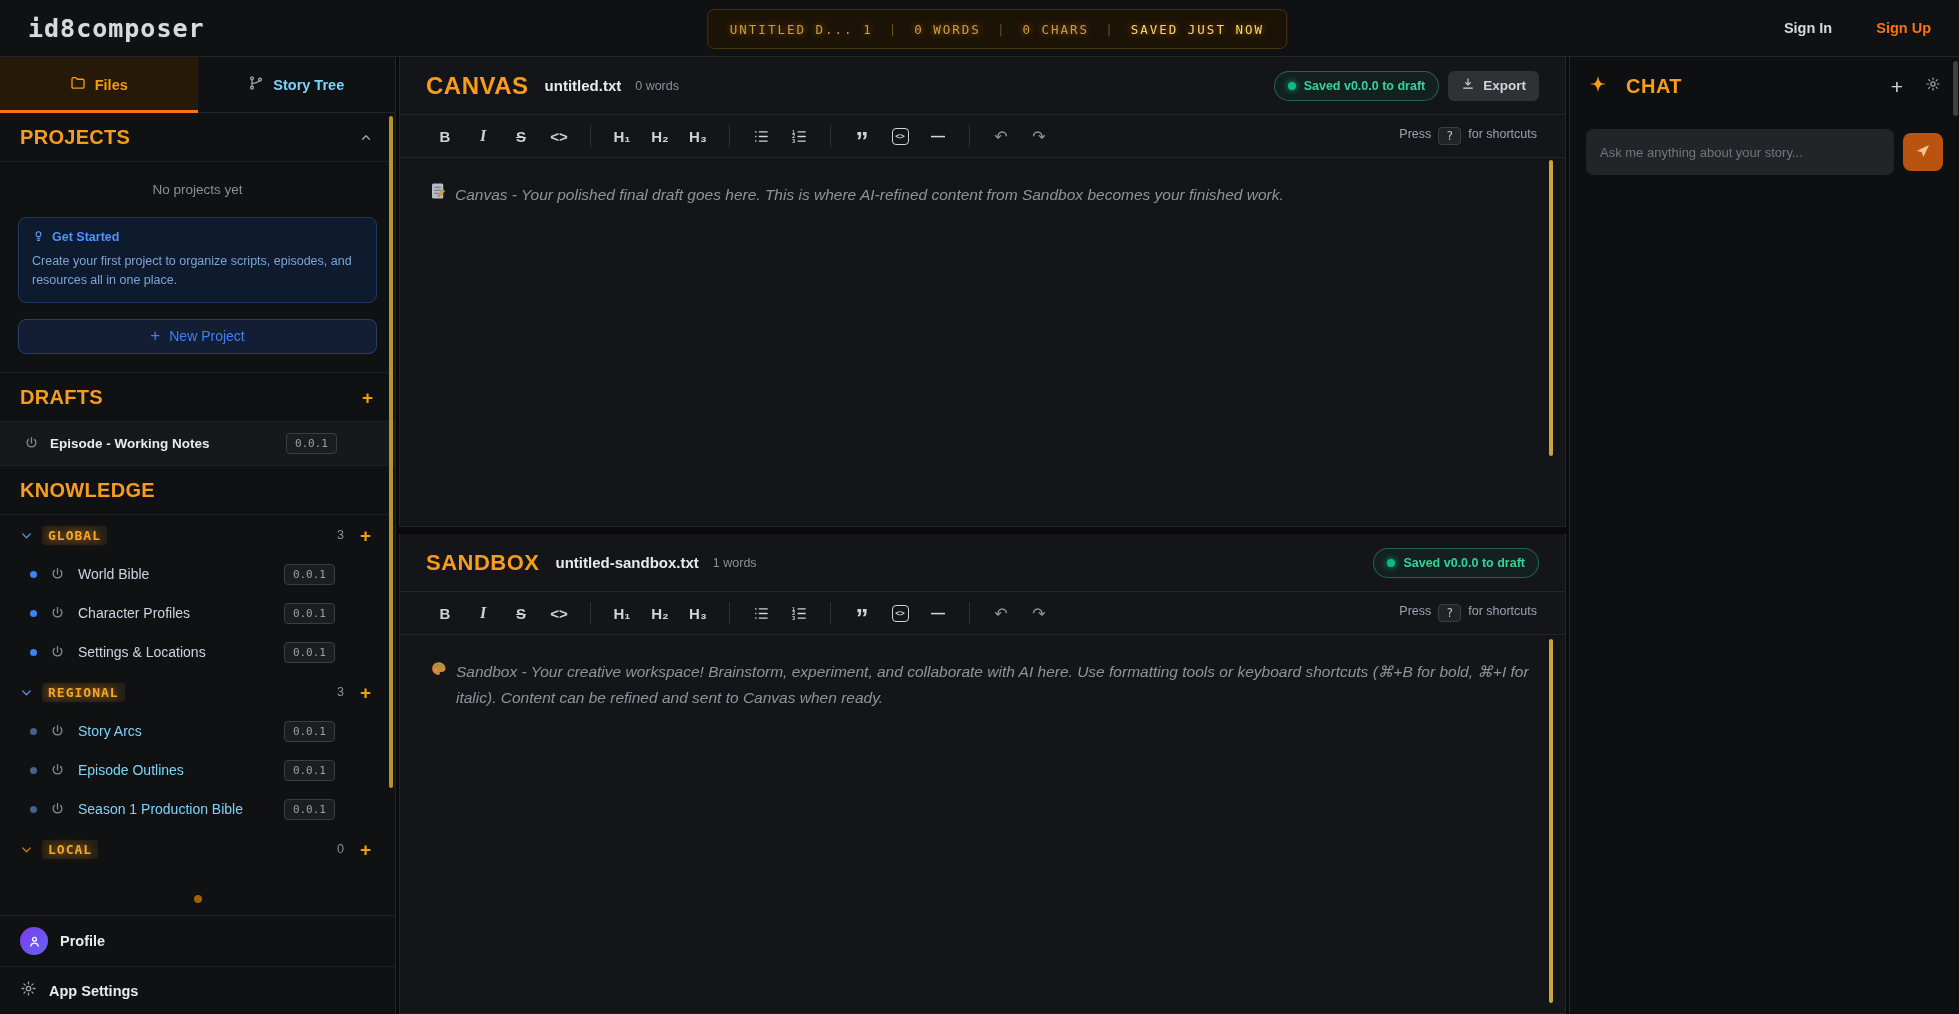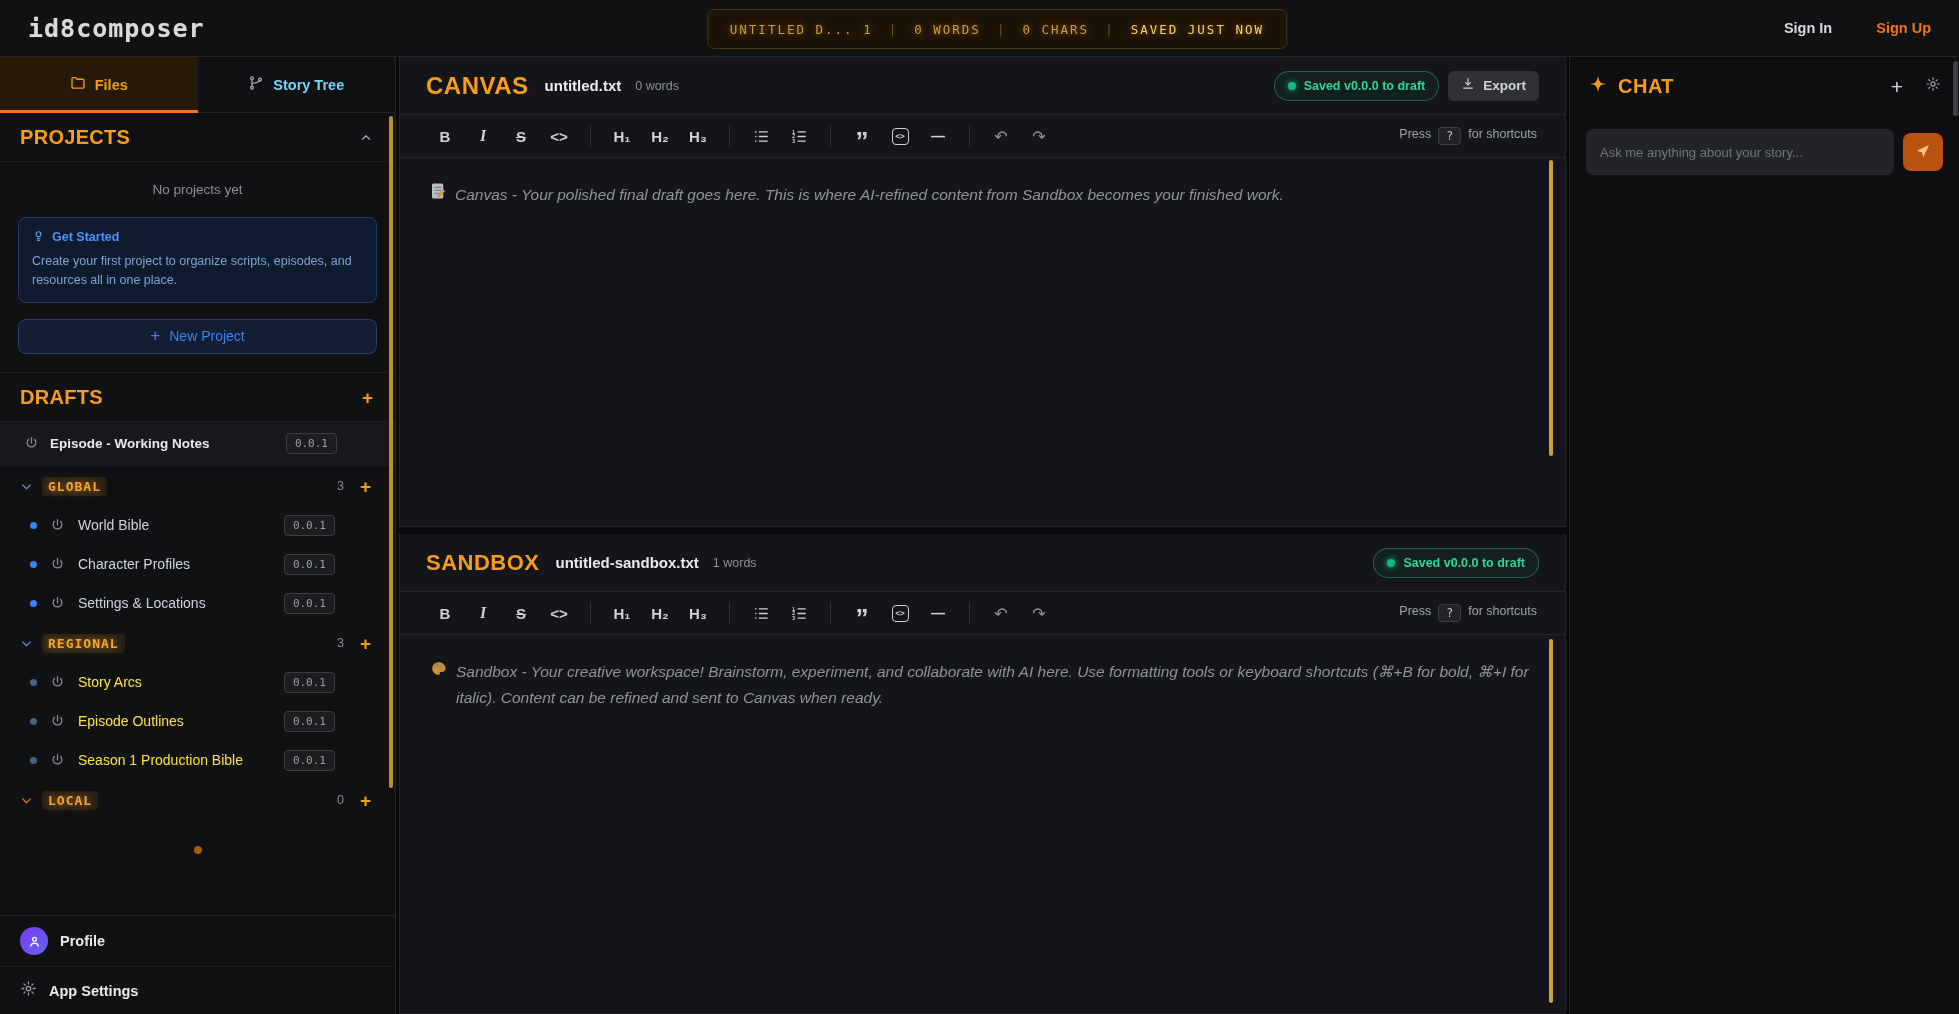--- a/index.html
+++ b/index.html
@@ -43,21 +43,21 @@
   .badge { font-family:"DejaVu Sans Mono", monospace; font-size:11px; color:#9aa0a6; background:#1c1d1f; border:1px solid #3b3d40; border-radius:4px; padding:3px 8px; margin-right:36px; }
   .k-group-row { display:flex; align-items:center; padding:11px 24px 10px 20px; cursor:pointer; }
   .k-chev { display:flex; margin-right:9px; }
   .k-label { font-family:"DejaVu Sans Mono", monospace; font-size:13px; font-weight:bold; color:#f7a62a; letter-spacing:1px; background:rgba(247,166,42,.09); padding:2px 6px; border-radius:3px; text-shadow:0 0 8px rgba(247,166,42,.8); }
   .k-count { margin-left:auto; color:#8b9096; font-size:12.5px; margin-right:16px; }
   .k-item { display:flex; align-items:center; padding:9px 24px 9px 30px; cursor:pointer; }
   .k-dot { width:7px; height:7px; border-radius:50%; margin-right:13px; flex:none; }
   .k-item .picon { display:flex; margin-right:13px; }
   .k-name { font-size:14px; flex:1; }
   .g-name { color:#cbd5e1; }
-  .r-name { color:#fde047; }
+  .r-name { color:#7dd3fc; }
   .scroll-dot { width:8px; height:8px; background:#a16207; border-radius:50%; margin:26px auto 0; }
   .side-footer { border-top:1px solid #232528; }
   .foot-row { display:flex; align-items:center; gap:12px; padding:11px 20px; border-bottom:1px solid #1d1f22; cursor:pointer; }
   .avatar { width:28px; height:28px; border-radius:50%; background:linear-gradient(135deg,#7c3aed,#6366f1); display:flex; align-items:center; justify-content:center; }
   .foot-label { font-size:14.5px; font-weight:bold; color:#e8eaec; }
   .foot-row.settings { padding:13px 20px; border-bottom:none; }
 
   
   .main { flex:1; display:flex; flex-direction:column; padding:0 3px; gap:7px; background:#0a0a0b; }
   .panel { background:#141518; border:1px solid #232528; border-top:none; display:flex; flex-direction:column; }
@@ -83,21 +83,21 @@
   .tb-hint { margin-left:auto; color:#9ca3af; font-size:12.5px; display:flex; gap:7px; }
   .key-badge { border:1px solid #3b3d40; background:#222327; border-radius:4px; padding:1px 7px; font-family:"DejaVu Sans Mono", monospace; font-size:11.5px; color:#c3c6cb; }
   .editor { flex:1; position:relative; padding:24px 30px; }
   .placeholder { display:flex; align-items:flex-start; gap:9px; color:#8f949a; font-style:italic; font-size:15.5px; line-height:1.65; max-width:1100px; }
   .ed-thumb { position:absolute; right:12px; width:4px; background:#c9a43c; border-radius:2px; }
   .canvas .ed-thumb { top:2px; height:296px; }
   .sandbox .ed-thumb { top:4px; height:calc(100% - 14px); }
 
   
   .chat { width:390px; background:#0e0f11; border-left:1px solid #232528; display:flex; flex-direction:column; }
-  .chat-head { height:58px; display:flex; align-items:center; padding:0 18px; gap:10px; flex:none; }
+  .chat-head { height:58px; display:flex; align-items:center; padding:0 18px; gap:18px; flex:none; }
   .chat-title { font-size:20px; font-weight:800; color:#f89c1c; letter-spacing:.5px; }
   .chat-actions { margin-left:auto; display:flex; align-items:center; gap:22px; }
   .chat-plus { color:#d1d5db; font-size:21px; cursor:pointer; line-height:1; }
   .chat-body { flex:1; padding:20px 18px; }
   .bubble { max-width:287px; background:#201407; border:1px solid #8a5718; border-radius:12px; padding:13px 14px; color:#f0a63c; font-size:13.5px; line-height:1.6; }
   .chat-input-row { padding:14px 16px 20px; display:flex; gap:9px; align-items:center; }
   .chat-input { flex:1; height:46px; background:#232428; border:none; border-radius:8px; padding:0 14px; color:#d5d8dc; font-size:13px; font-family:"Liberation Sans", sans-serif; outline:none; }
   .chat-input::placeholder { color:#70767e; }
   .send-btn { width:40px; height:38px; background:#b9530f; border:none; border-radius:8px; display:flex; align-items:center; justify-content:center; cursor:pointer; }
 
@@ -188,20 +188,23 @@
                   <path d="M16.9 5.6a7 7 0 1 1-9.8 0"></path>
                 </svg>
               </span>
               <span class="draft-name">Episode - Working Notes</span>
               <span class="badge" style="margin-right:36px">0.0.1</span>
             </div>
           </div>
       </section>
 
       <section>
+        <div class="sec-head">
+          <span class="sec-title">KNOWLEDGE</span>
+        </div>
         <div>
             <div class="k-group-row">
               <span class="k-chev">
                 <svg width="13" height="13" viewBox="0 0 24 24" fill="none" stroke="#5b8dd9" stroke-width="2.6" stroke-linecap="round" stroke-linejoin="round">
                   <polyline points="5 9 12 16 19 9"></polyline>
                 </svg>
               </span>
               <span class="k-label">GLOBAL</span>
               <span class="k-count">3</span>
               <span class="plus">+</span>

